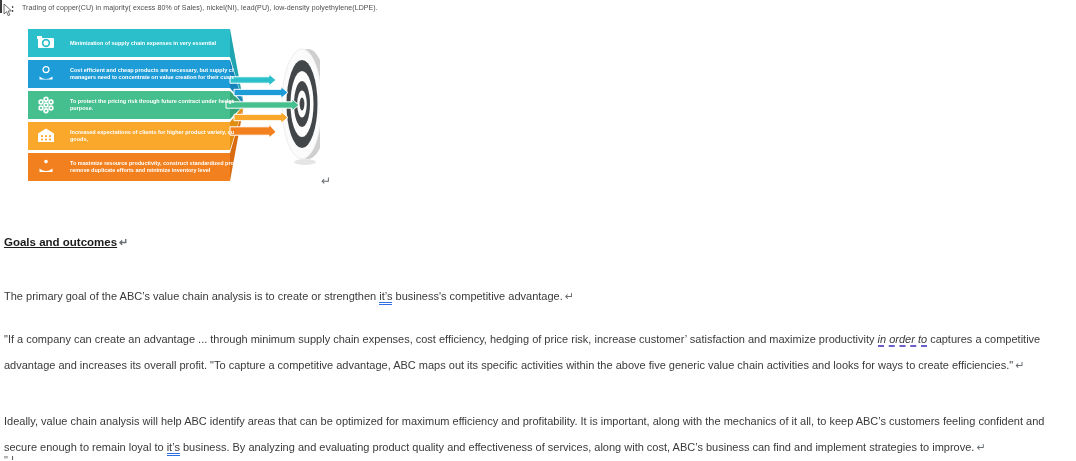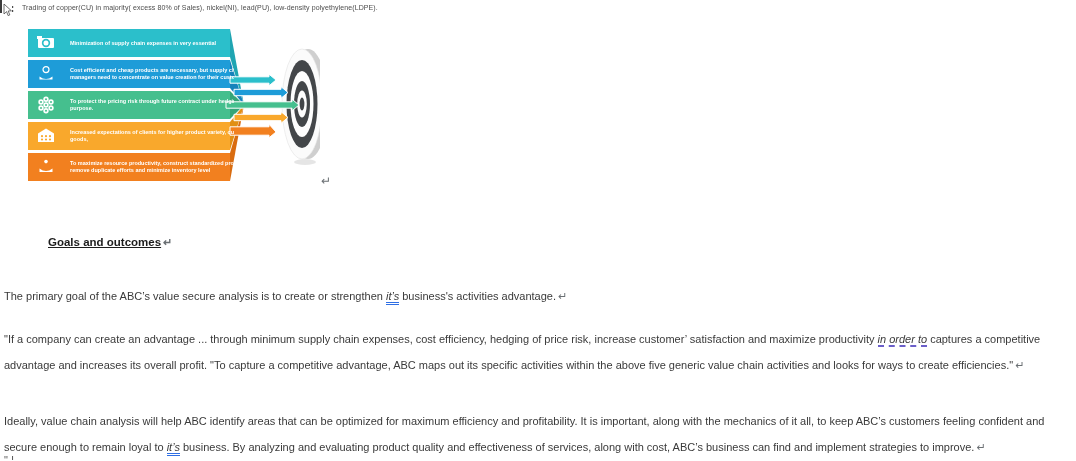--- a/index.html
+++ b/index.html
@@ -13,24 +13,24 @@
   .graphic{position:absolute;left:28px;top:28px;width:292px;height:160px;}
   .graphic svg{position:absolute;left:0;top:0;}
   .banner-text{
     position:absolute;left:42px;width:164px;height:28px;
     display:flex;flex-direction:column;justify-content:center;
     color:#fff;font-weight:600;font-size:5.5px;line-height:7px;overflow:hidden;
   }
   .banner-text div{white-space:nowrap;}
   .ret-after-img{position:absolute;left:321px;top:174px;font-size:12px;color:#6a6f73;}
   .heading{position:absolute;left:4px;top:236px;font-size:11.5px;font-weight:bold;color:#1c1c1c;}
-  .heading .h-text{text-decoration:underline;margin-left:44px;}
+  .heading .h-text{text-decoration:underline;}
   .para{position:absolute;left:4px;width:1042px;font-size:11px;line-height:26px;color:#3a3a3a;}
   .p1{top:272px;} .p2{top:315px;} .p3{top:397px;}
-  .mark-blue{border-bottom:3px double #2f6fe4;font-style:italic;}
+  .mark-blue{border-bottom:3px double #2f6fe4;}
   .mark-purple{border-bottom:2px dashed #6b5fc9;font-style:italic;}
   .retmark{color:#6a6f73;padding-left:2px;font-size:11px;}
   .cutoff{position:absolute;left:4px;top:453px;height:7px;overflow:hidden;font-size:11px;line-height:15px;color:#5c5c5c;}
 </style>
 </head>
 <body>
 
 <div class="caret"></div>
 
 <div class="cursor-wrap">
@@ -139,21 +139,21 @@
   </div>
 </div>
 
 <div class="ret-after-img">↵</div>
 
 <div class="heading">
   <span class="h-text">Goals and outcomes</span><span class="retmark">↵</span>
 </div>
 
 <p class="para p1">
-  <span>The primary goal of the ABC’s value secure analysis is to create or strengthen </span><span class="mark-blue">it’s</span><span> business's activities advantage.</span><span class="retmark">↵</span>
+  <span>The primary goal of the ABC’s value chain analysis is to create or strengthen </span><span class="mark-blue">it’s</span><span> business's competitive advantage.</span><span class="retmark">↵</span>
 </p>
 
 <p class="para p2">
   <span>"If a company can create an advantage ... through minimum supply chain expenses, cost efficiency, hedging of price risk, increase customer’ satisfaction and maximize productivity </span><span class="mark-purple">in order to</span><span> captures a competitive advantage and increases its overall profit. "To capture a competitive advantage, ABC maps out its specific activities within the above five generic value chain activities and looks for ways to create efficiencies."</span><span class="retmark">↵</span>
 </p>
 
 <p class="para p3">
   <span>Ideally, value chain analysis will help ABC identify areas that can be optimized for maximum efficiency and profitability. It is important, along with the mechanics of it all, to keep ABC’s customers feeling confident and secure enough to remain loyal to </span><span class="mark-blue">it’s</span><span> business. By analyzing and evaluating product quality and effectiveness of services, along with cost, ABC’s business can find and implement strategies to improve.</span><span class="retmark">↵</span>
 </p>
 

